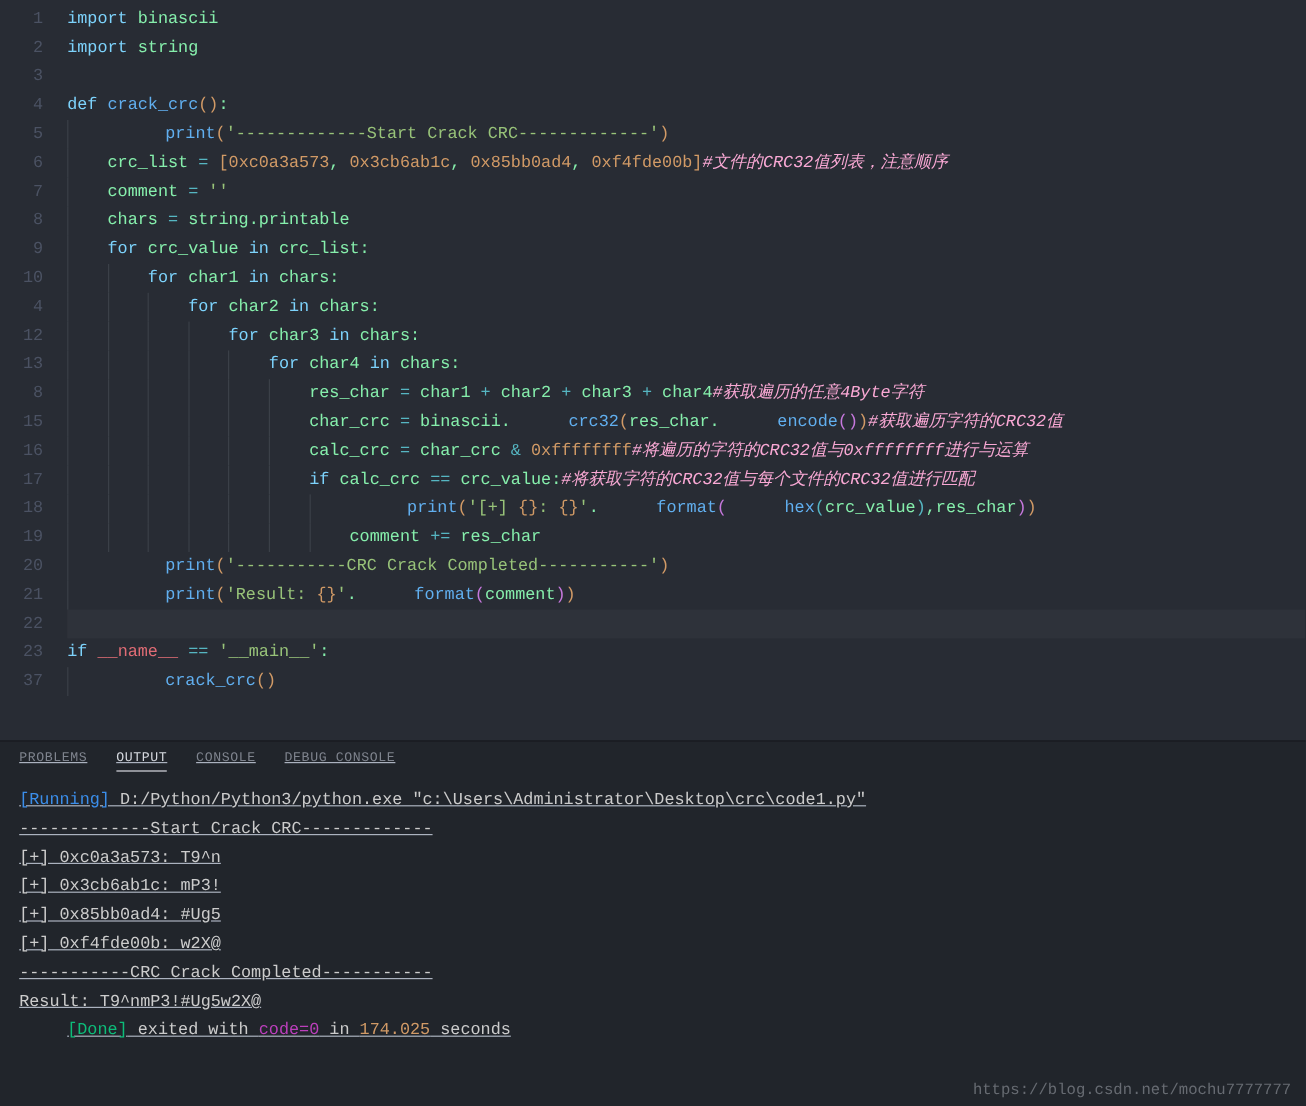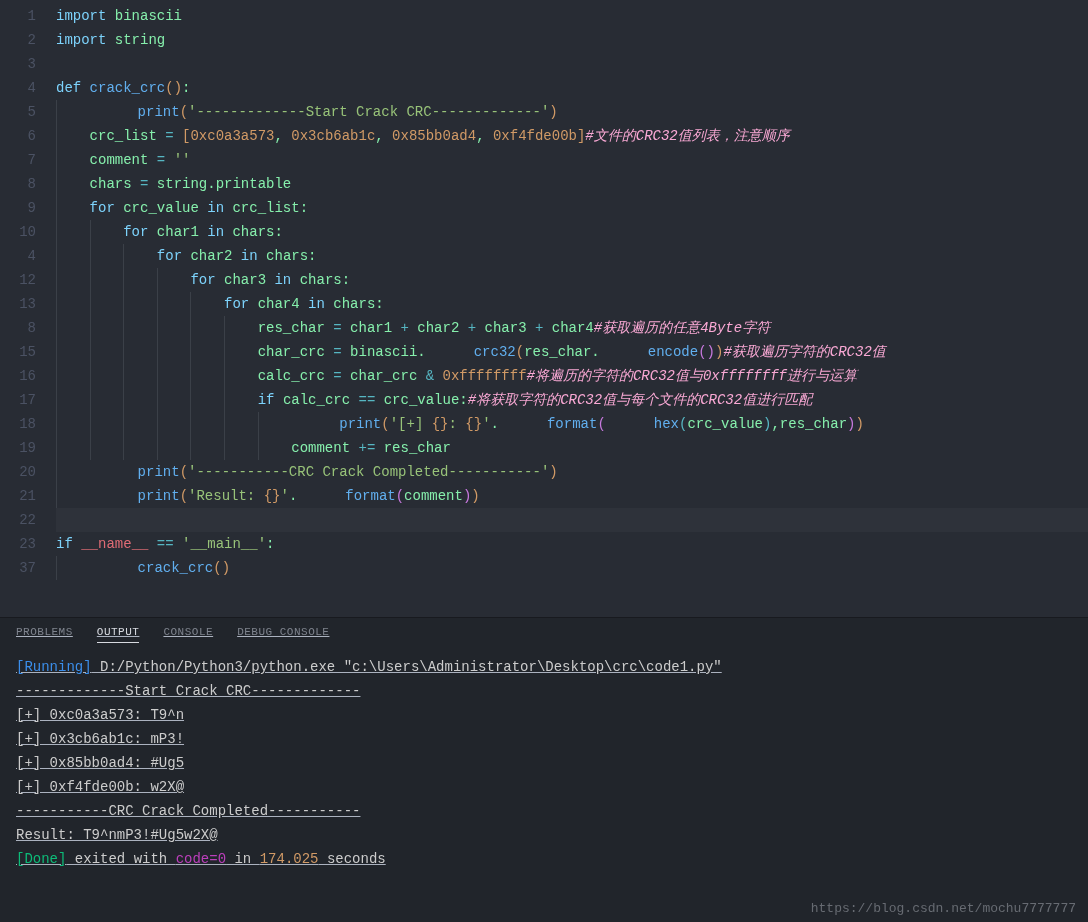--- a/index.html
+++ b/index.html
@@ -79,21 +79,21 @@
 }
 .tab { color: #7f848e; cursor: pointer; }
 .tab.active { color: #d7dae0; border-bottom: 1px solid #d7dae0; padding-bottom: 4px; }
 .term {
   padding: 4px 16px;
   line-height: 24px;
   white-space: pre;
   color: #cccccc;
 }
 .t-run { color: #3b8eea; }
-.t-done { color: #0dbc79; }
+.t-done { color: #0dbc79; margin-left: 40px; }
 .t-code { color: #bc3fbc; text-align: center; }
 .t-num { color: #d19a66; }
 .watermark {
   position: absolute;
   right: 12px;
   bottom: 6px;
   color: #676b72;
   font-size: 13px;
   text-align: right;
 }

